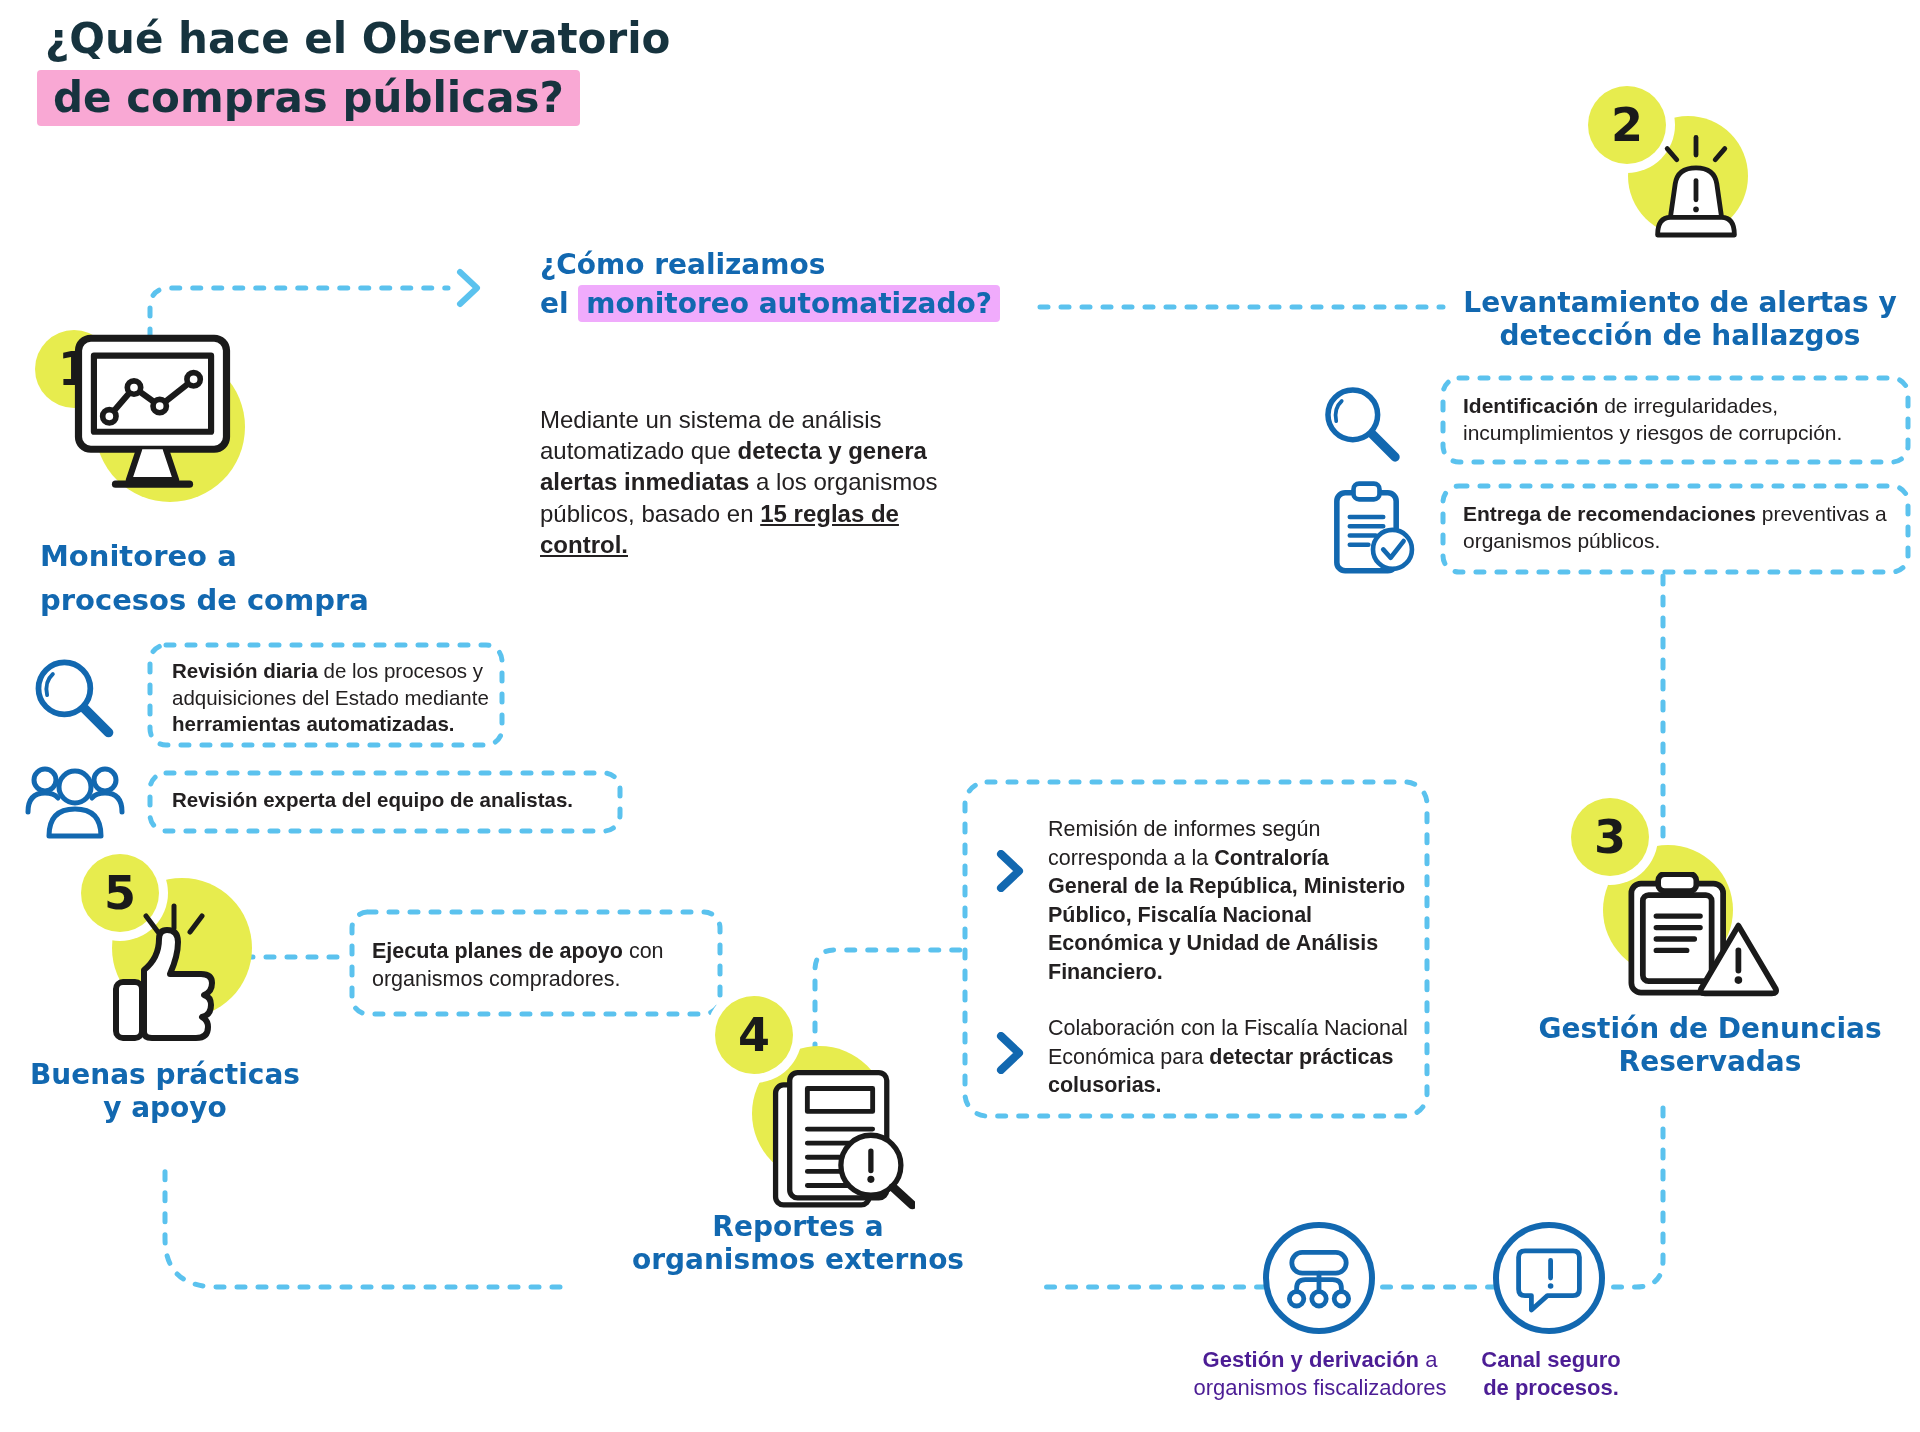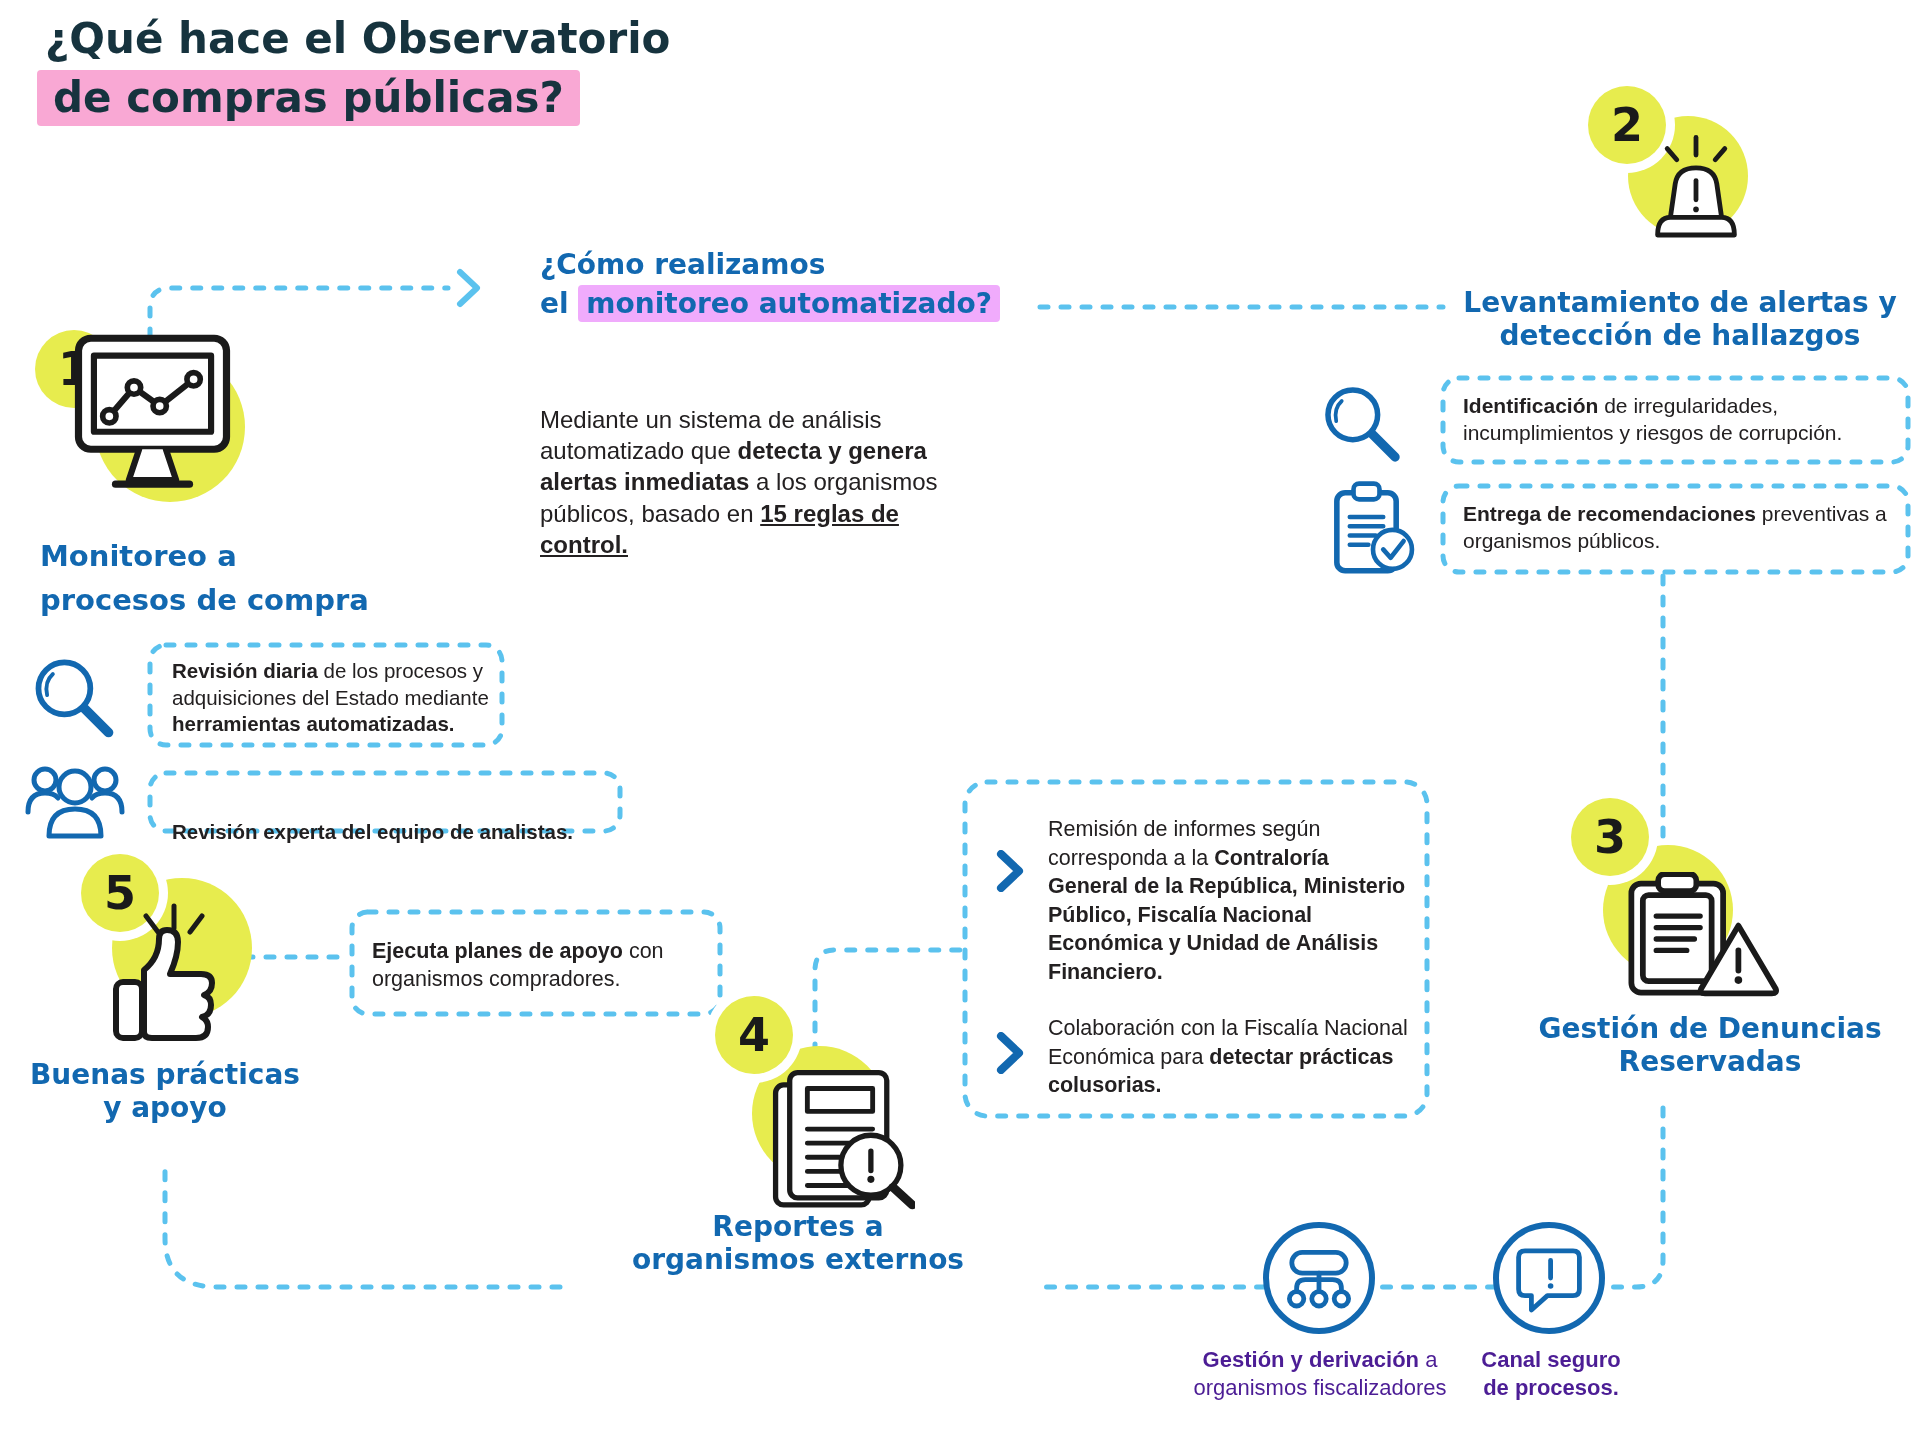--- a/index.html
+++ b/index.html
@@ -114,21 +114,21 @@
     <g stroke="#1268b0" fill="#ffffff" stroke-linecap="round" stroke-linejoin="round" stroke-width="5">
       <circle cx="20" cy="22" r="11"></circle>
       <path d="M3,54 Q3,35 20,35 Q29,35 33,40" fill="none"></path>
       <circle cx="80" cy="22" r="11"></circle>
       <path d="M97,54 Q97,35 80,35 Q71,35 67,40" fill="none"></path>
       <circle cx="50" cy="29" r="16"></circle>
       <path d="M24,78 Q24,51 50,51 Q76,51 76,78 Z"></path>
     </g>
   </svg>
 </div>
-<div class="abs body-txt b" style="left:172px;top:787px;width:440px;font-size:20.5px;white-space:nowrap;margin-top:32px;">Revisión experta del equipo de analistas.</div>
+<div class="abs body-txt b" style="left:172px;top:787px;width:440px;font-size:20.5px;white-space:nowrap;">Revisión experta del equipo de analistas.</div>
 
 <div class="abs hfont h-blue" style="left:540px;top:248px;">
   <div>¿Cómo realizamos</div>
   <div style="margin-top:6px;">
     <span>el </span><span class="hl">monitoreo automatizado?</span>
   </div>
 </div>
 <div class="abs body-txt" style="left:540px;top:368px;width:445px;font-size:24px;margin-top:36px;">
   <span>Mediante un sistema de análisis automatizado que </span><span class="b">detecta y genera alertas inmediatas</span><span> a los organismos públicos, basado en </span><span class="bu">15 reglas de control.</span>
 </div>

